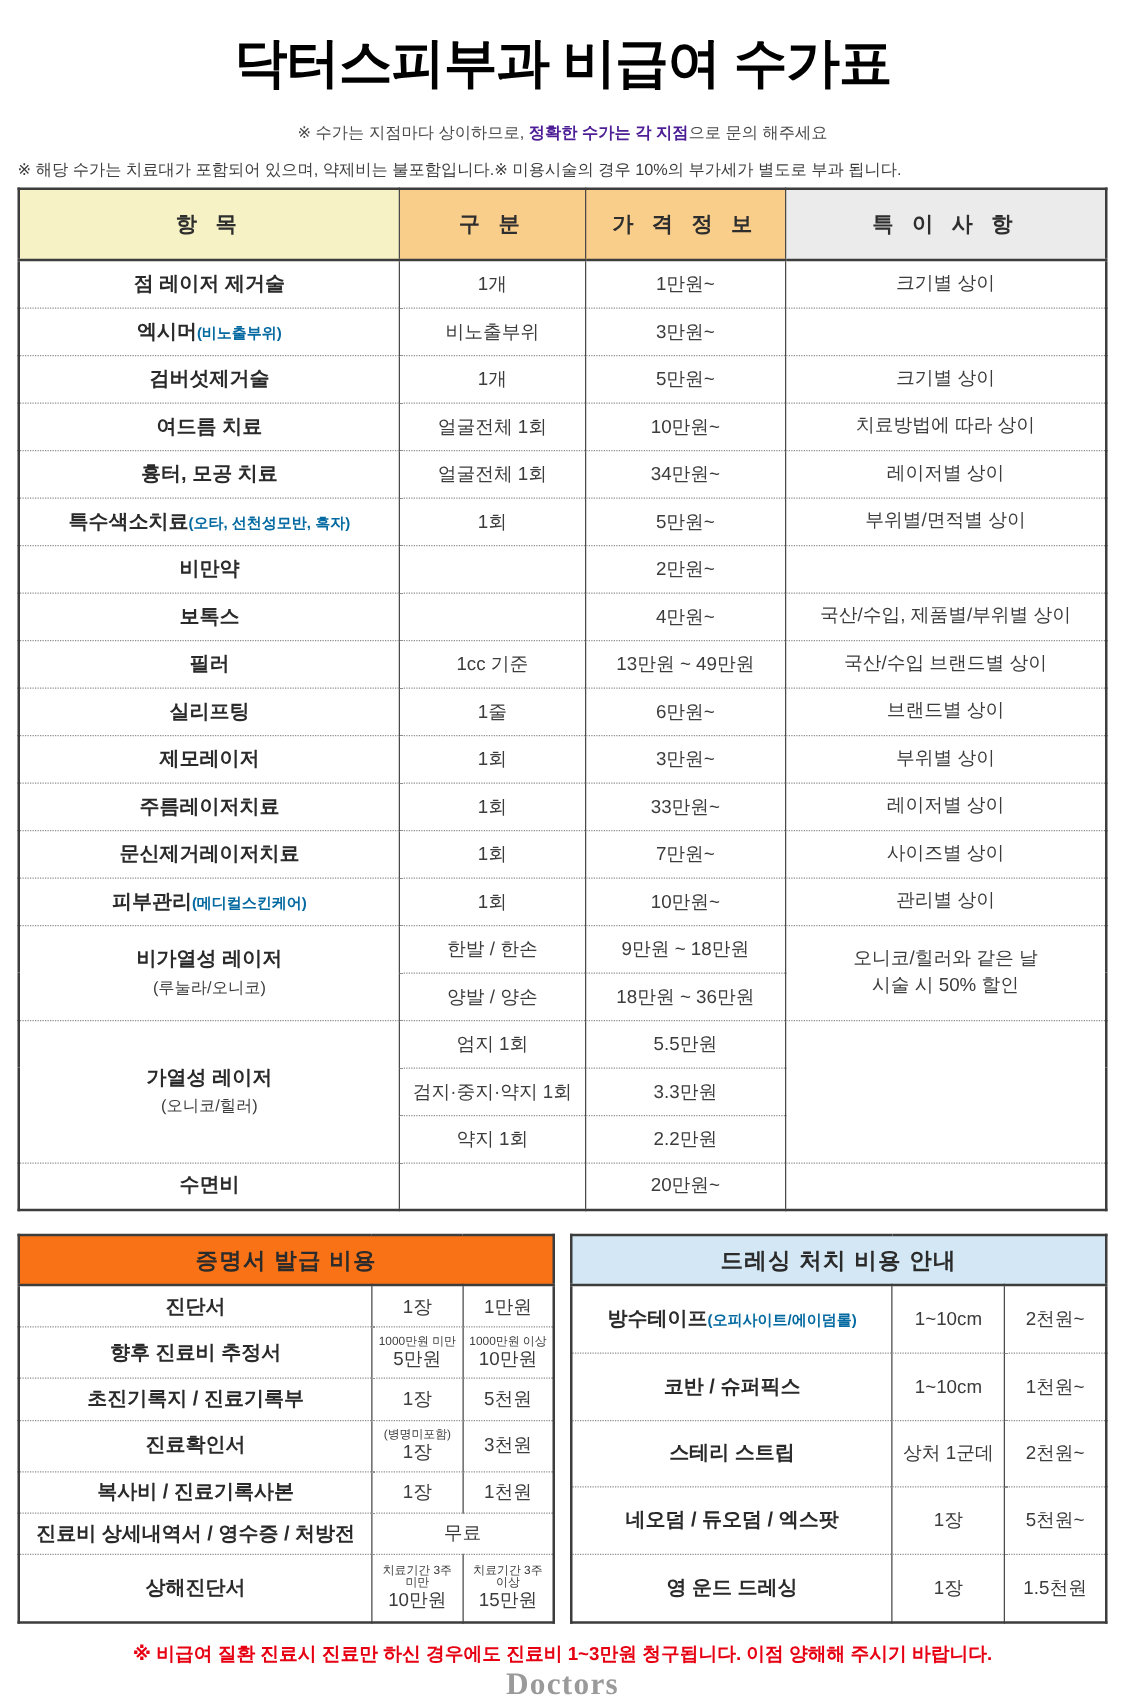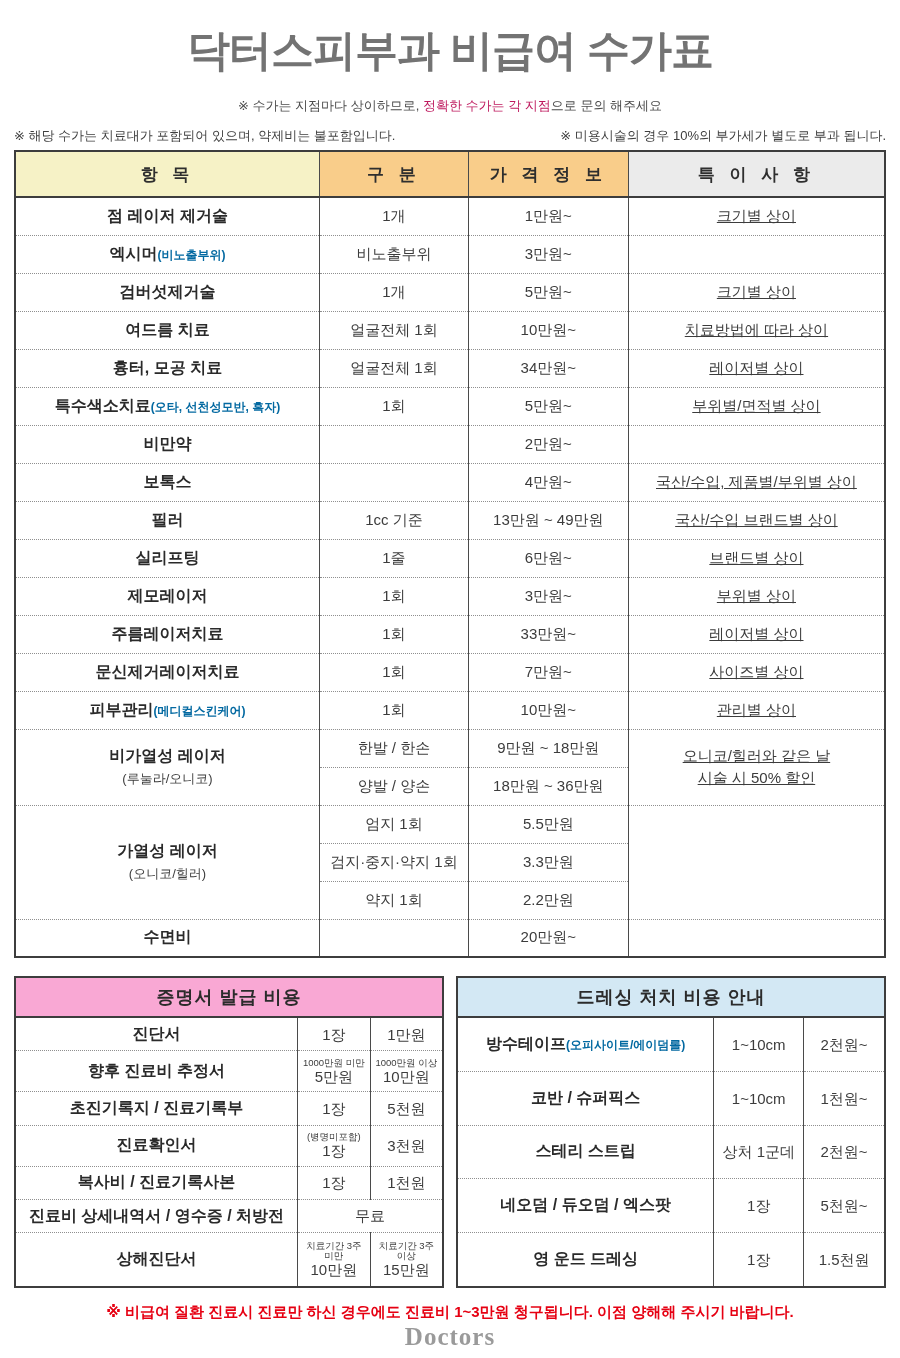--- a/index.html
+++ b/index.html
@@ -5,61 +5,61 @@
   * { box-sizing: border-box; margin: 0; padding: 0; }
   html, body { background: #ffffff; }
   body {
     width: 900px; height: 1358px; overflow: hidden; position: relative;
     font-family: "Liberation Sans", "DejaVu Sans", sans-serif; color: #3a3a3a;
   }
   .page { padding: 14px 14px 0 14px; }
 
   
   .title {
-    text-align: center; font-size: 43px; font-weight: 900; color: #737373;
+    text-align: center; font-size: 43px; font-weight: 900; color: #000000;
     letter-spacing: -1px; margin-top: 8px;
   }
   .subtitle { text-align: center; font-size: 13px; color: #4b4b4b; margin-top: 17px; }
-  .subtitle .bold { font-weight: normal; color: #be185d; }
-  .notes { display: flex; justify-content: space-between; align-items: flex-end;
+  .subtitle .bold { font-weight: bold; color: #4c1d95; }
+  .notes { display: flex; align-items: flex-end;
     font-size: 13px; color: #3e3e3e; margin-top: 12px; margin-bottom: 5px; }
 
   
   table { border-collapse: collapse; width: 100%; table-layout: fixed; }
   td, th { vertical-align: middle; text-align: center; }
 
   
   .main-table { border: 2px solid #3d3d3d; }
   .main-table th {
-    height: 46px; font-size: 17px; font-weight: bold; letter-spacing: 5px;
+    height: 57px; font-size: 17px; font-weight: bold; letter-spacing: 5px;
     color: #2e2e2e; border-left: 1px solid #4a4a4a; border-bottom: 2px solid #3d3d3d;
   }
   .main-table th.h-item  { background: #F6F2C6; border-left: none; }
   .main-table th.h-gubun { background: #F9CD8A; }
   .main-table th.h-price { background: #F9CD8A; }
   .main-table th.h-note  { background: #EBEBEB; }
   .main-table td {
     height: 38px; font-size: 15px; color: #3c3c3c; padding: 2px 4px;
     border-left: 1px solid #4a4a4a;
   }
   .main-table td.c-item { border-left: none; }
   .main-table tbody tr:not(:first-child) td { border-top: 1px dotted #8f8f8f; }
   .item-name { font-weight: bold; font-size: 16px; color: #2a2a2a; }
   .item-sub  { font-weight: bold; font-size: 12px; color: #0369a1; }
   .item-sub.block { display: block; font-weight: normal; font-size: 13px; margin-top: 3px; color: #3c3c3c; }
-  .c-note { white-space: pre-line; line-height: 1.45; text-decoration: underline; }
+  .c-note { white-space: pre-line; line-height: 1.45; }
 
   
   .bottom { display: flex; justify-content: space-between; margin-top: 18px; padding: 0 14px; }
   .bottom table { width: 430px; height: 312px; border: 2px solid #3d3d3d; }
   .bottom th.bt-title {
     height: 40px; font-size: 18px; font-weight: bold; letter-spacing: 1px;
     color: #2b2b2b; border-bottom: 2px solid #3d3d3d;
   }
-  .cert-table  th.bt-title { background: #f9a8d4; }
+  .cert-table  th.bt-title { background: #f97316; }
   .dress-table th.bt-title { background: #D3E8F4; }
   .bottom td {
     font-size: 15px; color: #3c3c3c; padding: 3px 4px; border-left: 1px solid #4a4a4a;
   }
   .bottom td.c-item { border-left: none; }
   .bottom tbody tr:not(:first-child) td { border-top: 1px dotted #8f8f8f; }
   .cell-sub { display: block; font-size: 9.5px; line-height: 1.1; color: #3c3c3c; }
   .cell-main { display: block; line-height: 1.15; }
   .merged { white-space: pre-line; line-height: 1.35; }
   .merged.small { font-size: 12.5px; }

